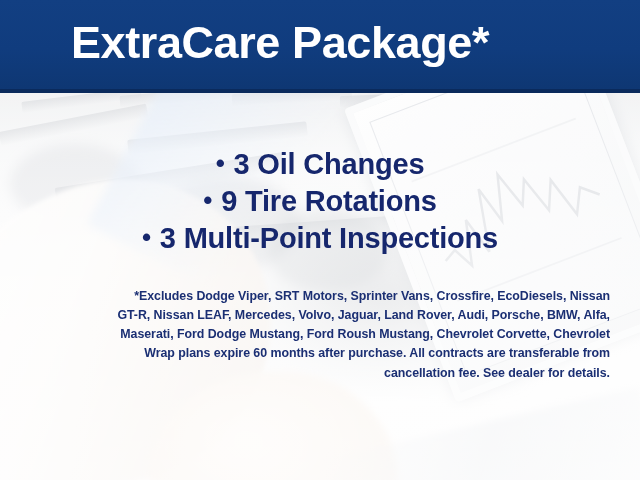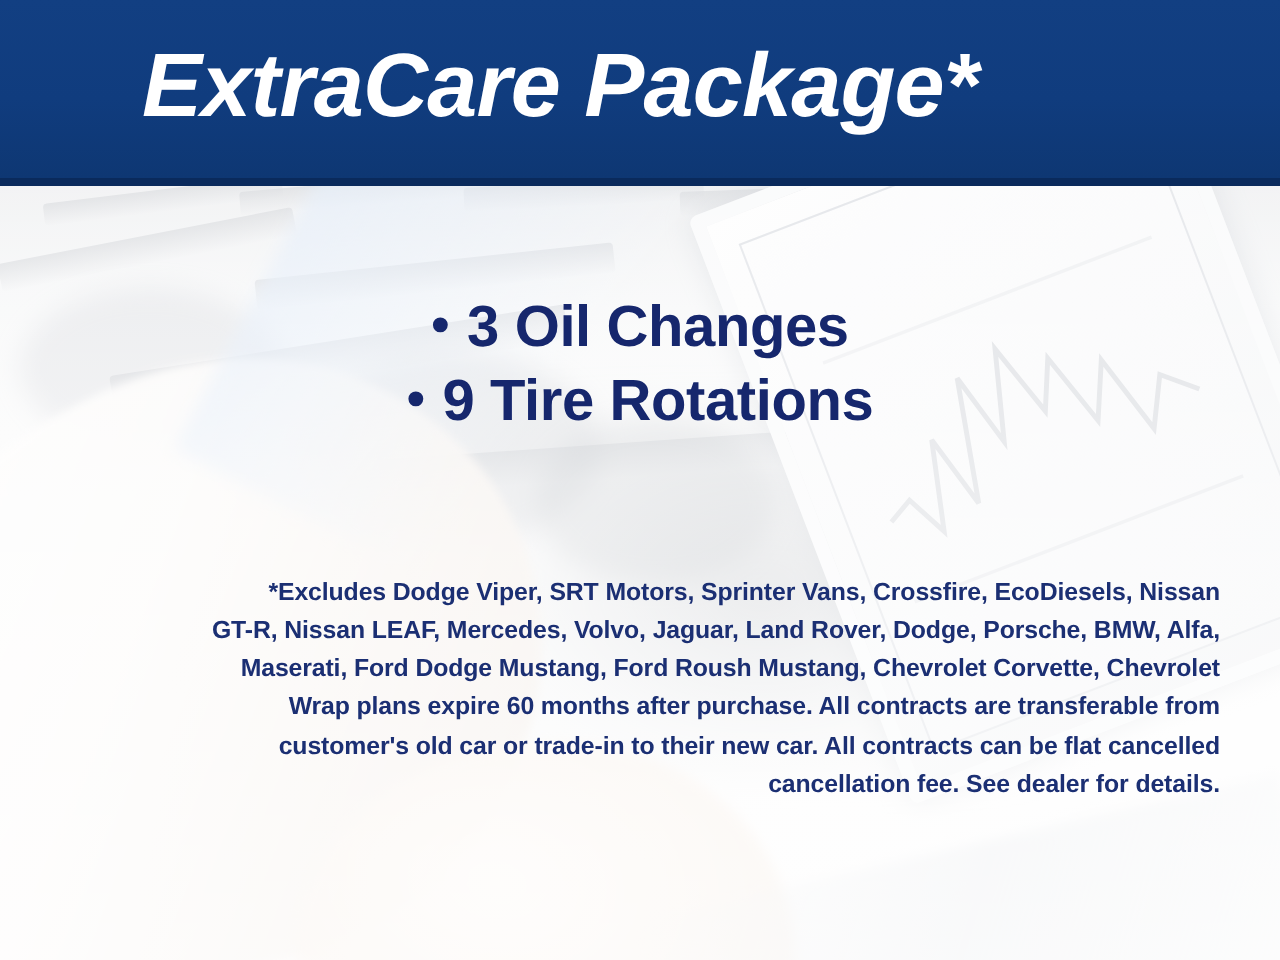--- a/index.html
+++ b/index.html
@@ -145,21 +145,20 @@
     align-items: center;
     justify-content: center;
     color: #ffffff;
     font-size: 45px;
     font-weight: bold;
     letter-spacing: -0.4px;
     line-height: 1;
     white-space: nowrap;
     padding-bottom: 4px;
     box-sizing: border-box;
-    font-style: italic;
   }
 
   
   #benefits {
     position: absolute;
     left: 0;
     top: 146px;
     width: 640px;
     text-align: center;
     color: #16276d;
@@ -237,24 +236,26 @@
   <div id="header-rule"></div>
   <div id="header-title">ExtraCare Package*</div>
 
   <div id="benefits">
     <span class="benefit-row">
       <span class="benefit-bullet">•</span><span>3 Oil Changes</span>
     </span>
     <span class="benefit-row">
       <span class="benefit-bullet">•</span><span>9 Tire Rotations</span>
     </span>
+    <span class="benefit-row">
+      <span class="benefit-bullet">•</span><span>3 Multi-Point Inspections</span>
+    </span>
   </div>
 
   <div id="fineprint">
     <span class="fine-line">*Excludes Dodge Viper, SRT Motors, Sprinter Vans, Crossfire, EcoDiesels, Nissan</span>
-    <span class="fine-line">GT-R, Nissan LEAF, Mercedes, Volvo, Jaguar, Land Rover, Dodge, Porsche, BMW, Alfa,</span>
+    <span class="fine-line">GT-R, Nissan LEAF, Mercedes, Volvo, Jaguar, Land Rover, Audi, Porsche, BMW, Alfa,</span>
     <span class="fine-line">Maserati, Ford Dodge Mustang, Ford Roush Mustang, Chevrolet Corvette, Chevrolet</span>
     <span class="fine-line">Wrap plans expire 60 months after purchase. All contracts are transferable from</span>
-    <span class="fine-line">customer's old car or trade-in to their new car. All contracts can be flat cancelled</span>
     <span class="fine-line">cancellation fee. See dealer for details.</span>
   </div>
 
 </div>
 
 </body></html>

